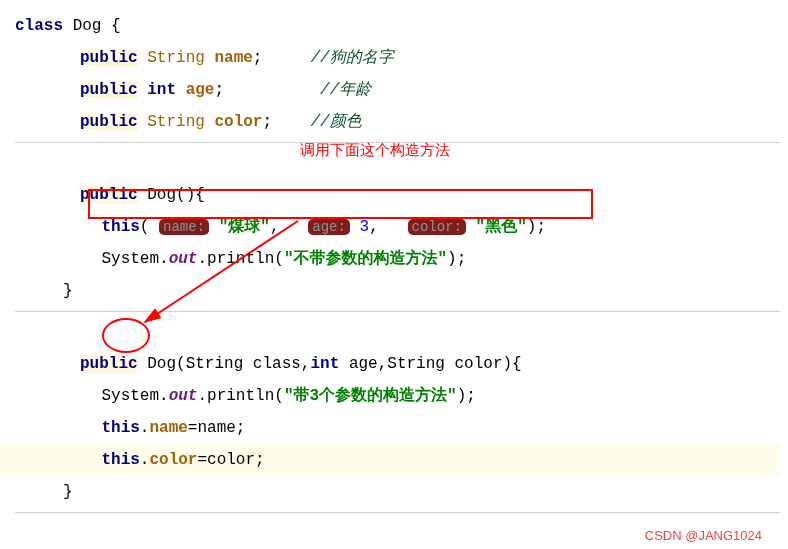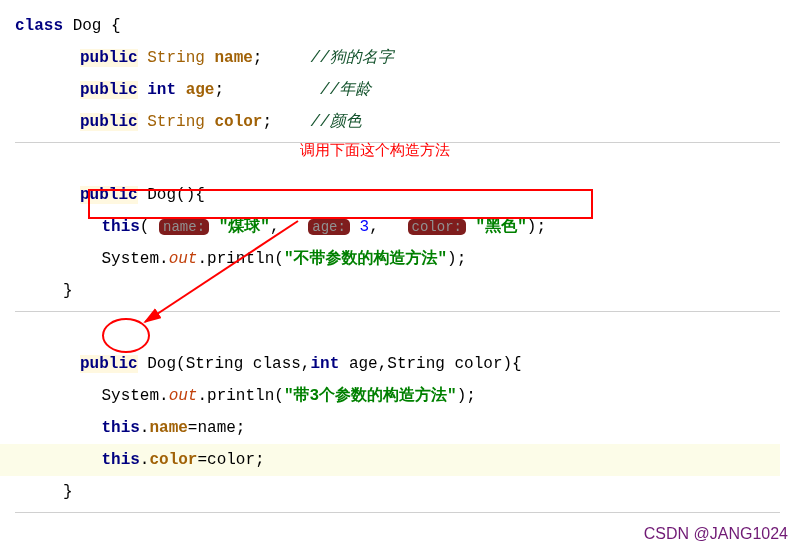--- a/index.html
+++ b/index.html
@@ -8,24 +8,24 @@
     .line { white-space: pre; position: relative; }
     .sep { border-top: 1px solid #d0d0d0; margin: 4px 0; }
     .kw { color: #000080; font-weight: bold; }
     .kw-bg { background: #fff8e0; margin-left: 17px; }
     .ident { color: #000000; }
     .field { color: #a16207; font-weight: bold; }
     .type { color: #a16207; }
     .str { color: #008000; font-weight: bold; }
     .num { color: #0000ff; }
     .comment { color: #14532d; font-style: italic; }
-    .static-field { color: #c2410c; font-style: italic; font-weight: normal; }
+    .static-field { color: #701a75; font-style: italic; font-weight: bold; }
     .param-hint { background: #7f1d1d; color: #909090; padding: 0 4px; border-radius: 5px; font-size: 14px; }
     .highlight-line { background: #fcfce8; display: block; margin-left: -15px; padding-left: 15px; }
-    .watermark { position: absolute; right: 0; bottom: 6px; color: #701a75; font-size: 16px; font-family: sans-serif; }
+    .watermark { position: absolute; right: 26px; bottom: 6px; color: #ef4444; font-size: 13px; font-family: sans-serif; }
     .annotation-label { position: absolute; color: #ff0000; font-family: "SimSun", "Microsoft YaHei", sans-serif; font-size: 15px; left: 300px; top: 141px; }
     .red-box { position: absolute; border: 2px solid #ff0000; left: 88px; top: 189px; width: 505px; height: 30px; }
     .red-circle { position: absolute; border: 2px solid #ff0000; border-radius: 50%; left: 102px; top: 318px; width: 48px; height: 35px; }
     .arrow-svg { position: absolute; left: 0; top: 0; width: 788px; height: 549px; pointer-events: none; }
   </style>
 </head>
 <body>
 
 <div class="code-area">
   <div class="line"><span class="kw">class</span> <span class="ident">Dog</span><span class="ident"> {</span></div>

